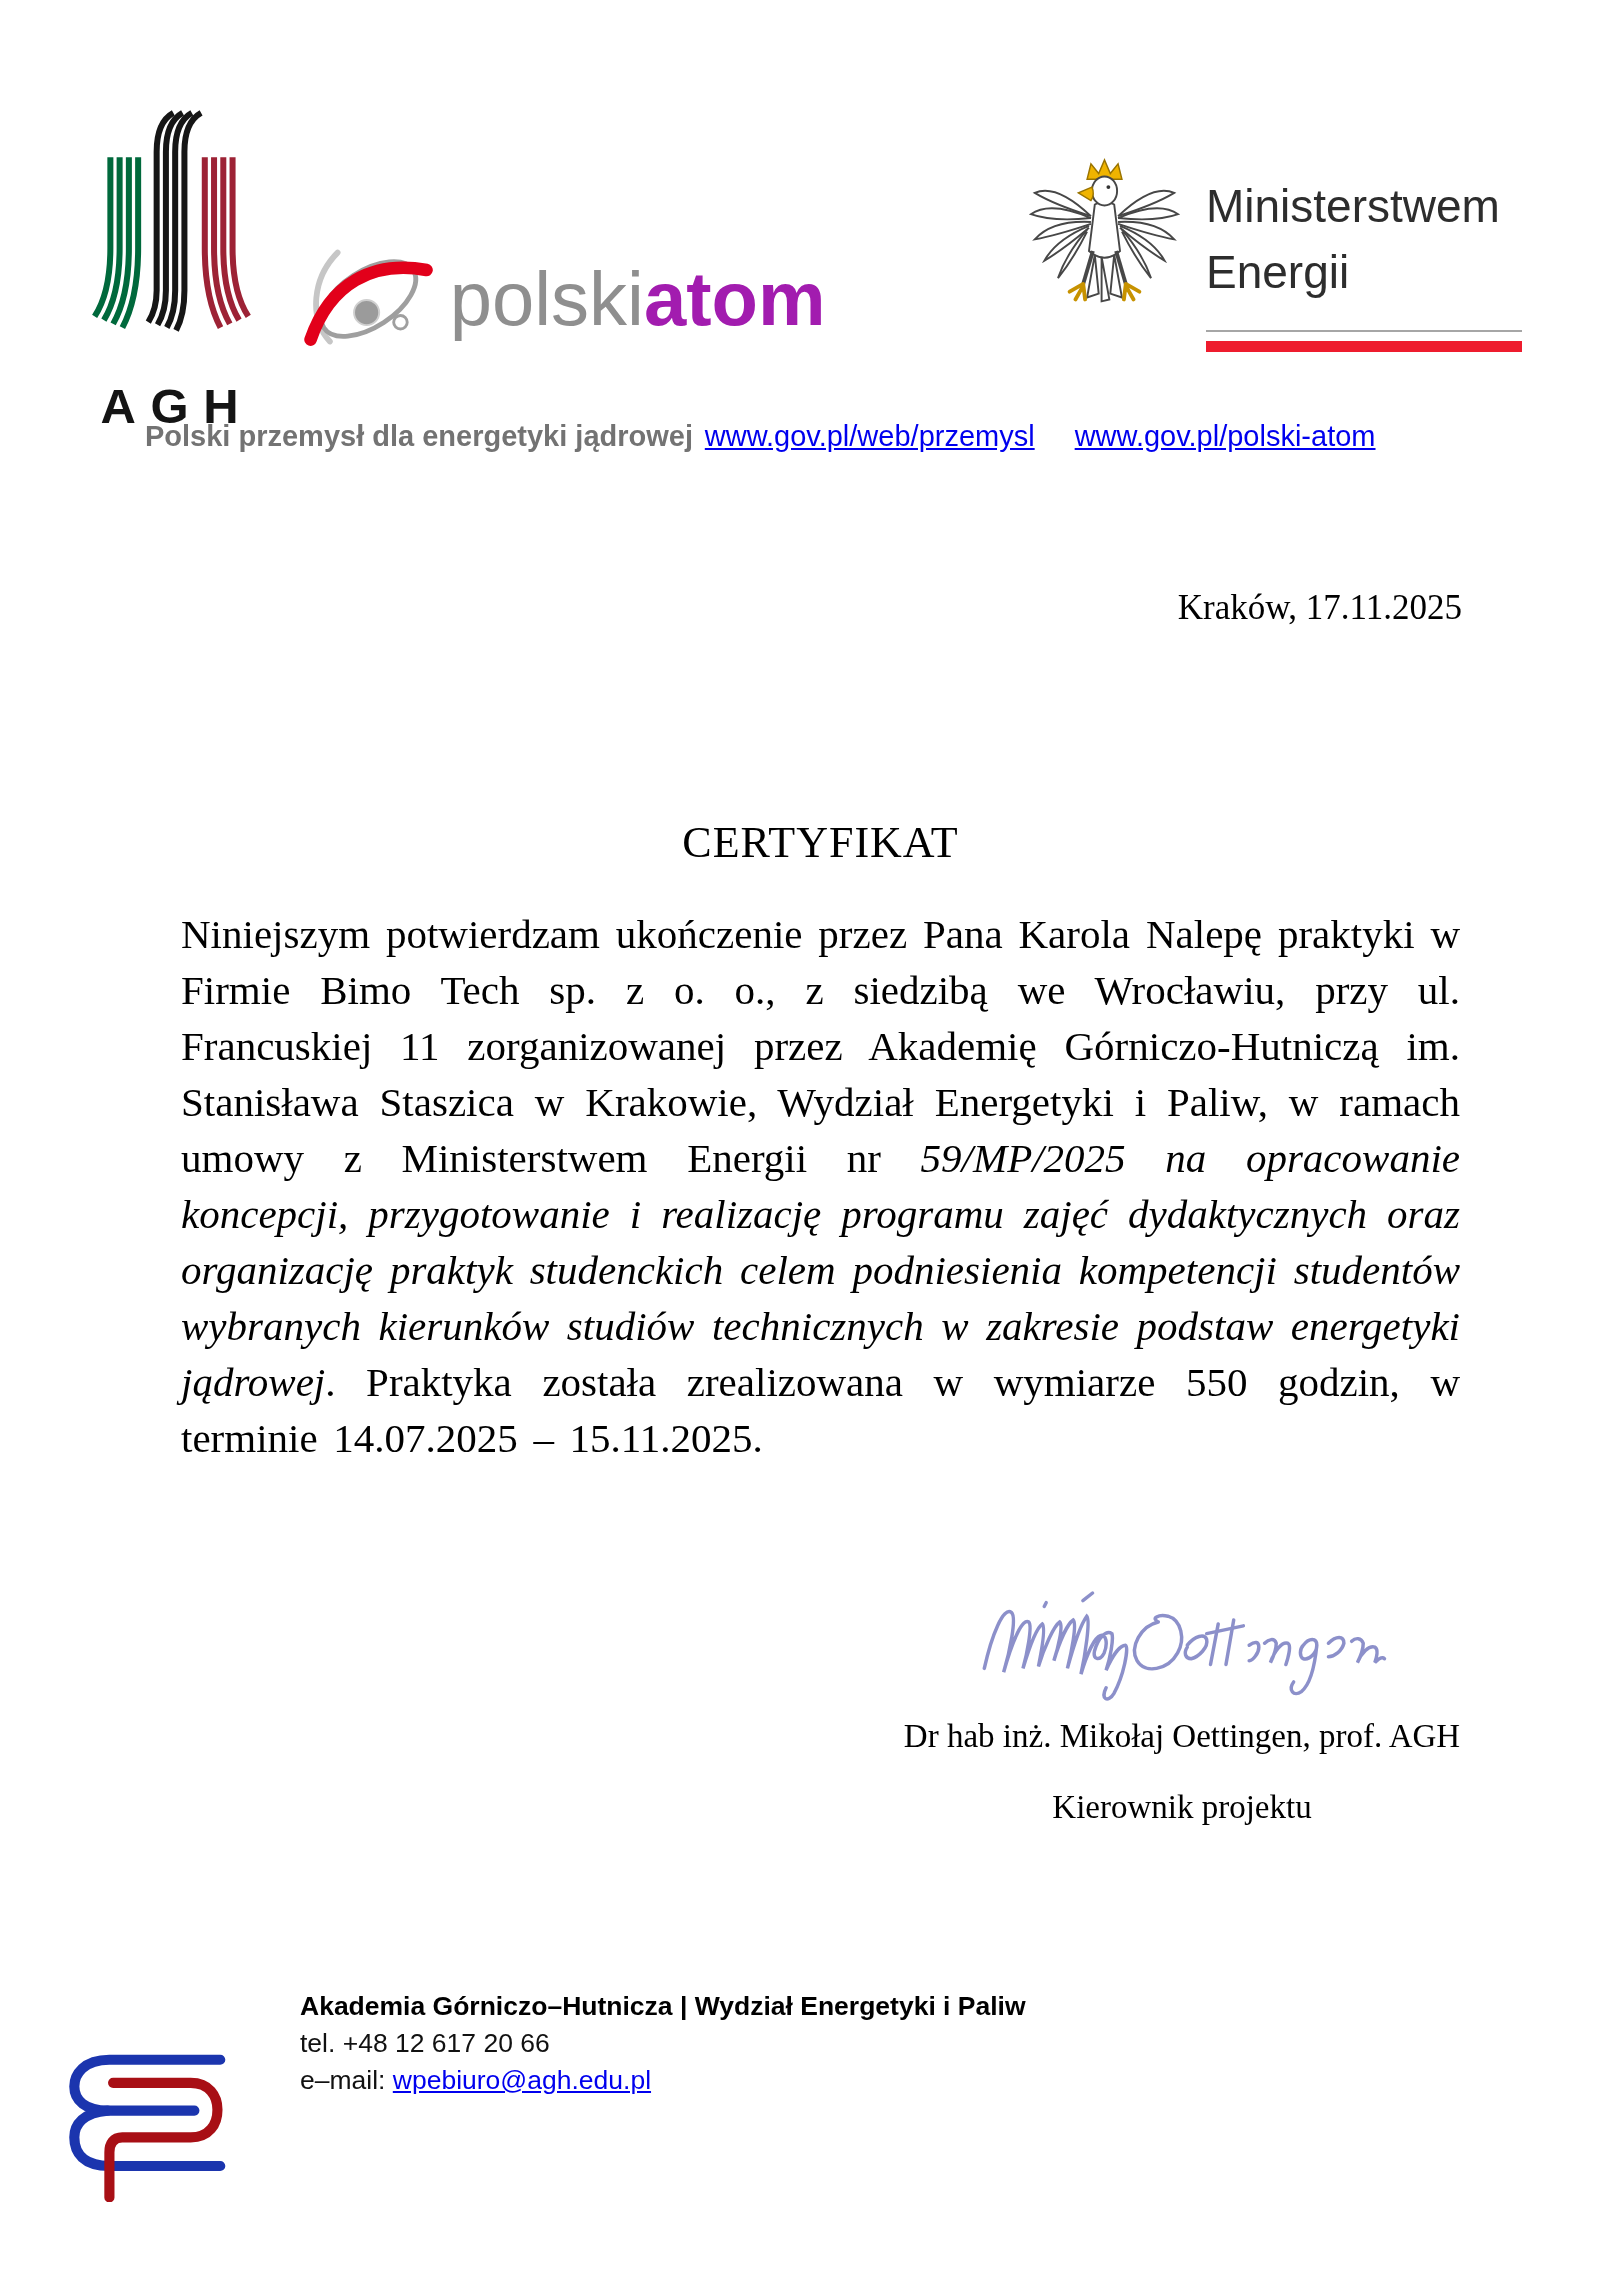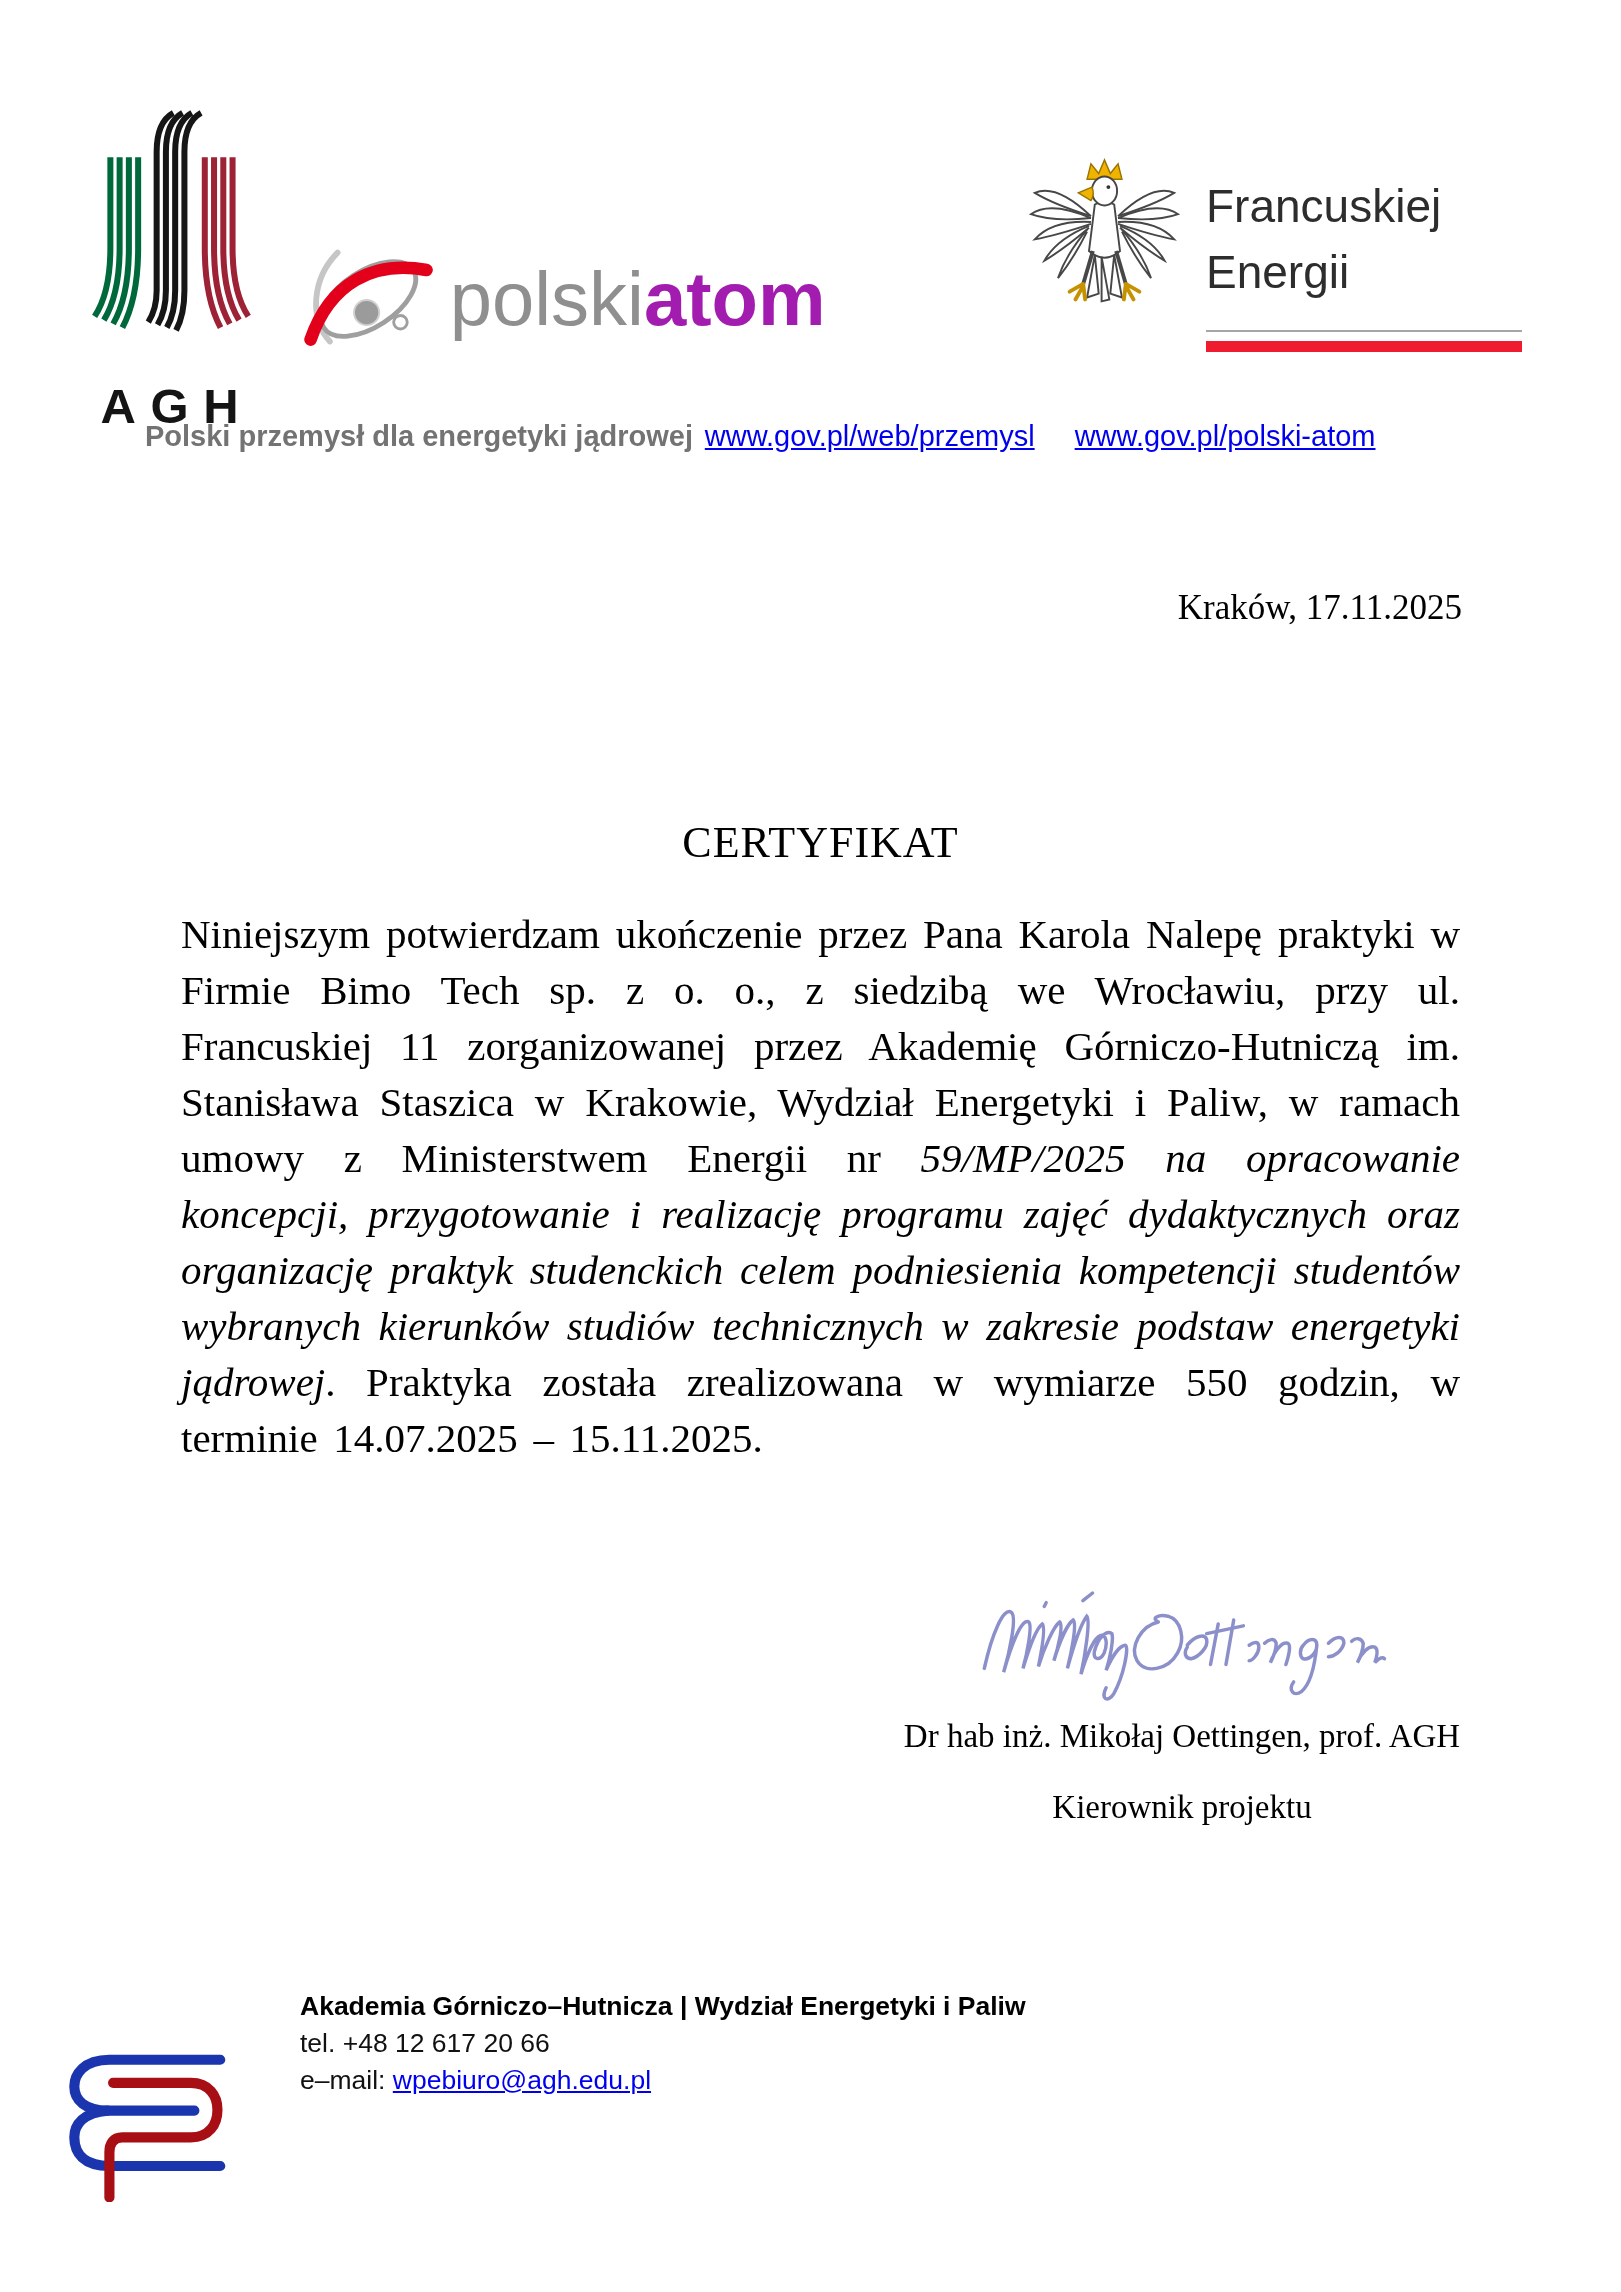--- a/index.html
+++ b/index.html
@@ -110,21 +110,21 @@
     <g stroke="#474747" stroke-width="4">
       <path d="M68,100 L58,134"></path>
         <path d="M92,100 L102,134"></path>
     </g>
     <g stroke="#c79200" stroke-width="4" stroke-linecap="round">
       <path d="M58,134 L44,142 M58,136 L50,150 M58,134 L60,150"></path>
       <path d="M102,134 L116,142 M102,136 L110,150 M102,134 L100,150"></path>
     </g>
   </svg>
   <div class="abs ministry-word">
-    <div>Francuskiej</div>
+    <div>Ministerstwem</div>
     <div>Energii</div>
   </div>
   <div class="abs ministry-grayline"></div>
   <div class="abs ministry-redbar"></div>
 
   <div class="abs tagline-row">
     <b>Polski przemysł dla energetyki jądrowej</b><a class="doc-link l1" href="#">www.gov.pl/web/przemysl</a><a class="doc-link l2" href="#">www.gov.pl/polski-atom</a>
   </div>
 
   <div class="abs date-line">Kraków, 17.11.2025</div>

